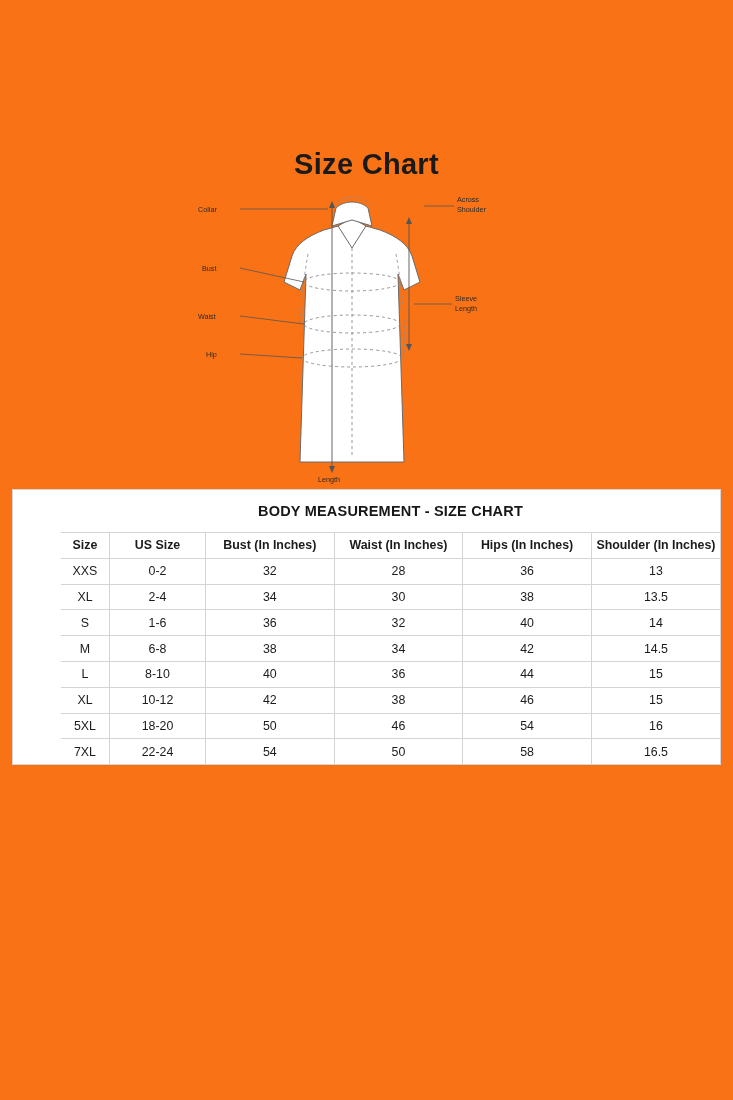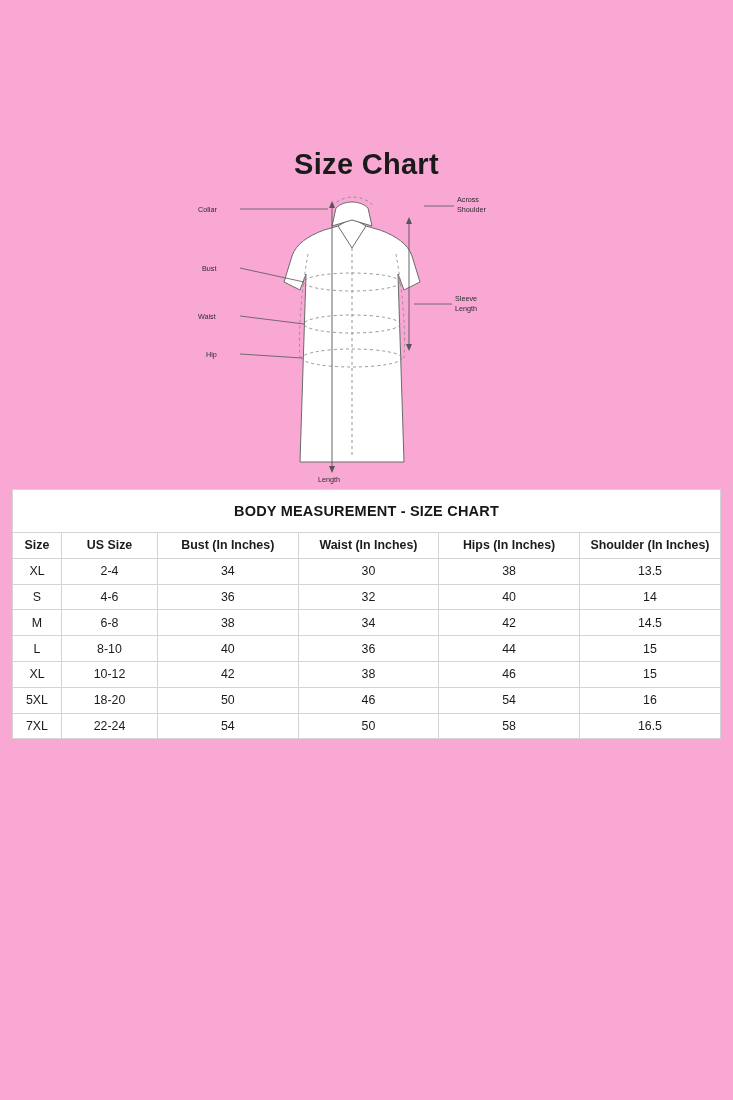--- a/index.html
+++ b/index.html
@@ -11,21 +11,21 @@
     height: 1100px;
     background: #f1f1f1;
     font-family: "Liberation Sans", sans-serif;
     color: #1b1b1b;
     overflow: hidden;
   }
   .page {
     position: relative;
     width: 733px;
     height: 1100px;
-    background: #f9a8d4;
+    background: #f97316;
   }
 
   
   .chart-title {
     position: absolute;
     top: 148px;
     left: 0;
     width: 733px;
     text-align: center;
     font-size: 29px;
@@ -48,20 +48,21 @@
 
   
   .table-wrap {
     position: absolute;
     top: 489px;
     left: 12px;
     width: 709px;
     background: #ffffff;
     border: 1px solid #d4d4d4;
     box-sizing: border-box;
+    padding-left: 48px;
   }
   table.size-table {
     border-collapse: collapse;
     width: 100%;
     table-layout: fixed;
   }
   table.size-table caption {
     caption-side: top;
     font-size: 14.5px;
     font-weight: bold;
@@ -183,30 +184,38 @@
           <th class="col-size">Size</th>
           <th class="col-us">US Size</th>
           <th class="col-meas">Bust (In Inches)</th>
           <th class="col-meas">Waist (In Inches)</th>
           <th class="col-meas">Hips (In Inches)</th>
           <th class="col-meas">Shoulder (In Inches)</th>
         </tr>
       </thead>
       <tbody>
         <tr>
+          <td class="col-size">XXS</td>
+          <td class="col-us">0-2</td>
+          <td>32</td>
+          <td>28</td>
+          <td>36</td>
+          <td>13</td>
+        </tr>
+        <tr>
           <td class="col-size">XL</td>
           <td class="col-us">2-4</td>
           <td>34</td>
           <td>30</td>
           <td>38</td>
           <td>13.5</td>
         </tr>
         <tr>
           <td class="col-size">S</td>
-          <td class="col-us">4-6</td>
+          <td class="col-us">1-6</td>
           <td>36</td>
           <td>32</td>
           <td>40</td>
           <td>14</td>
         </tr>
         <tr>
           <td class="col-size">M</td>
           <td class="col-us">6-8</td>
           <td>38</td>
           <td>34</td>

